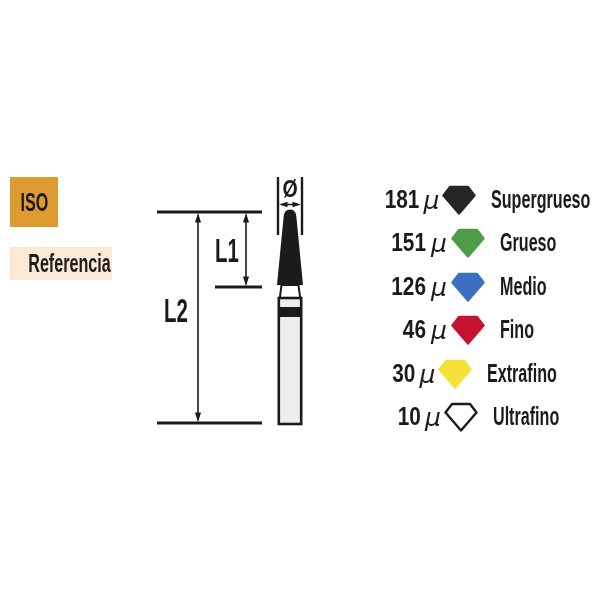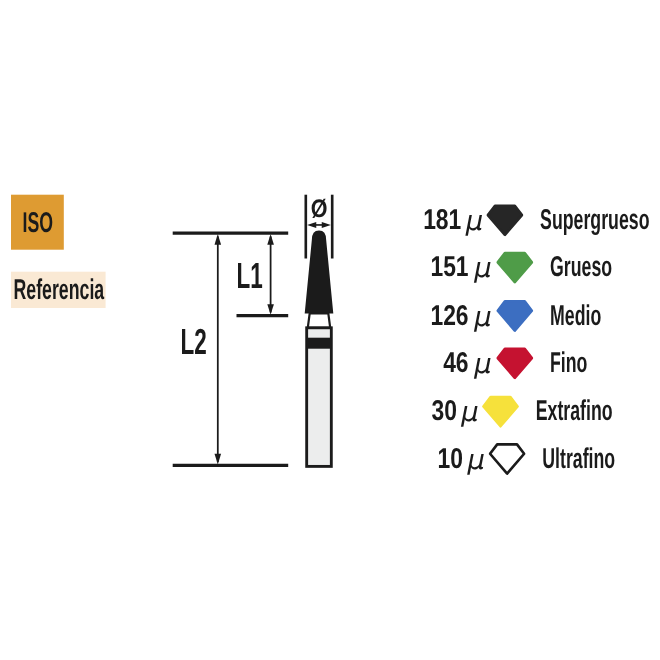--- a/index.html
+++ b/index.html
@@ -100,21 +100,21 @@
 </style>
 </head>
 <body>
 
 <div class="stage">
 
   <div class="badge badge-iso" style="background: rgb(222, 155, 50);">
     <span class="badge-text">ISO</span>
   </div>
 
-  <div class="badge badge-ref" style="background: rgb(250, 233, 212);">
+  <div class="badge badge-ref" style="background: rgb(250, 233, 212); padding-left: 16px;">
     <span class="badge-text">Referencia</span>
   </div>
 
   <svg class="diagram-svg" viewBox="140 160 200 290">
 
     <line x1="157" y1="212" x2="262" y2="212" stroke="#1b1b1b" stroke-width="3"></line>
     <line x1="215" y1="287" x2="262" y2="287" stroke="#1b1b1b" stroke-width="3"></line>
     <line x1="157" y1="423" x2="262" y2="423" stroke="#1b1b1b" stroke-width="3"></line>
 
     <g>

